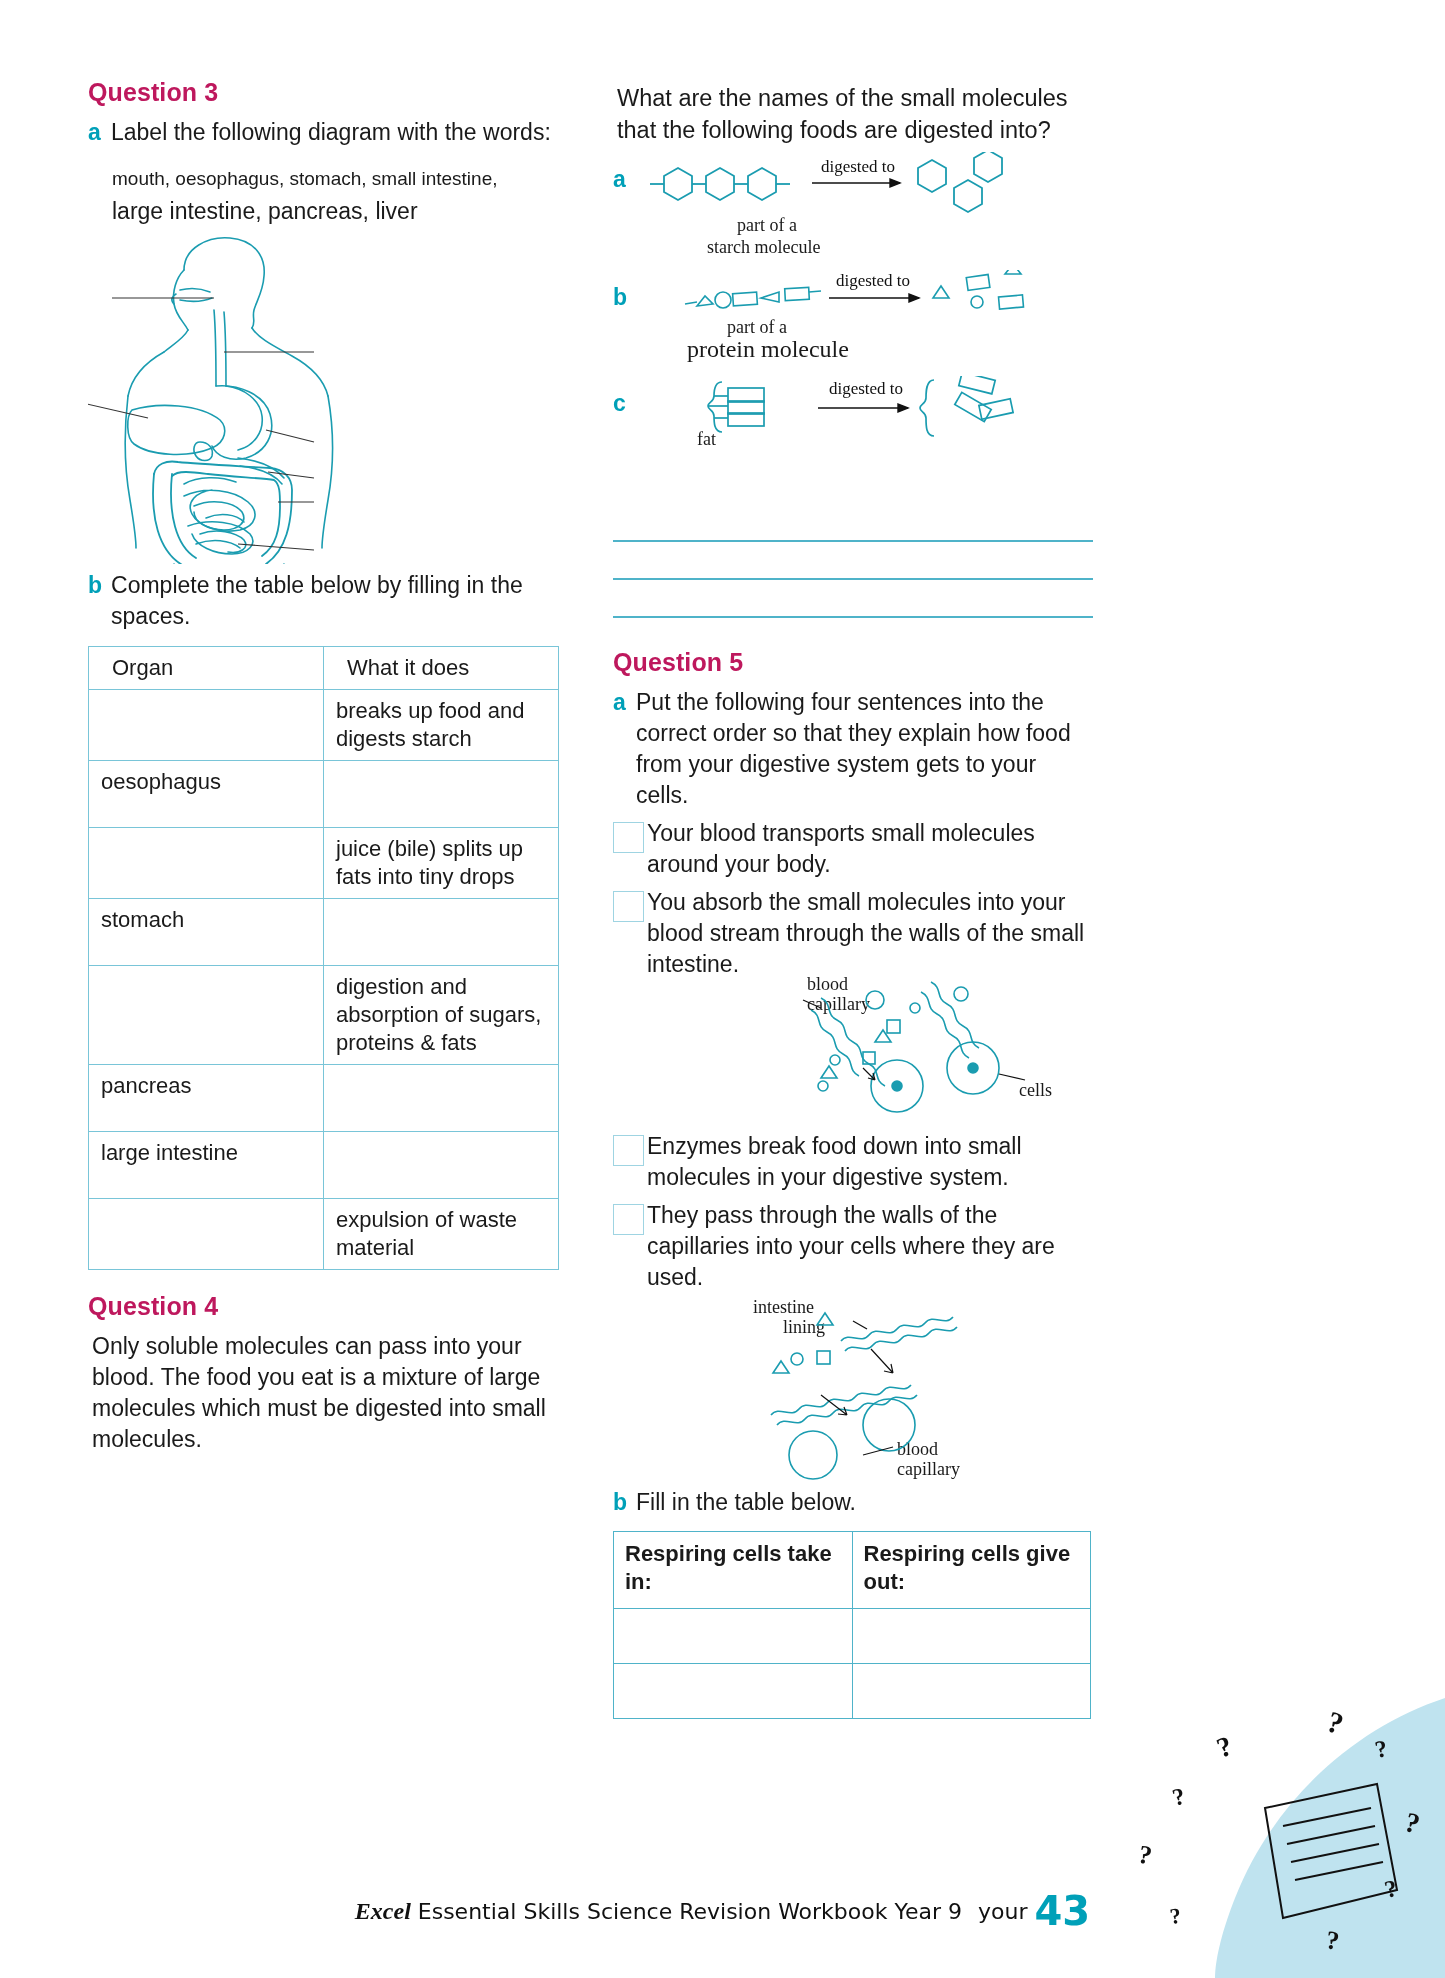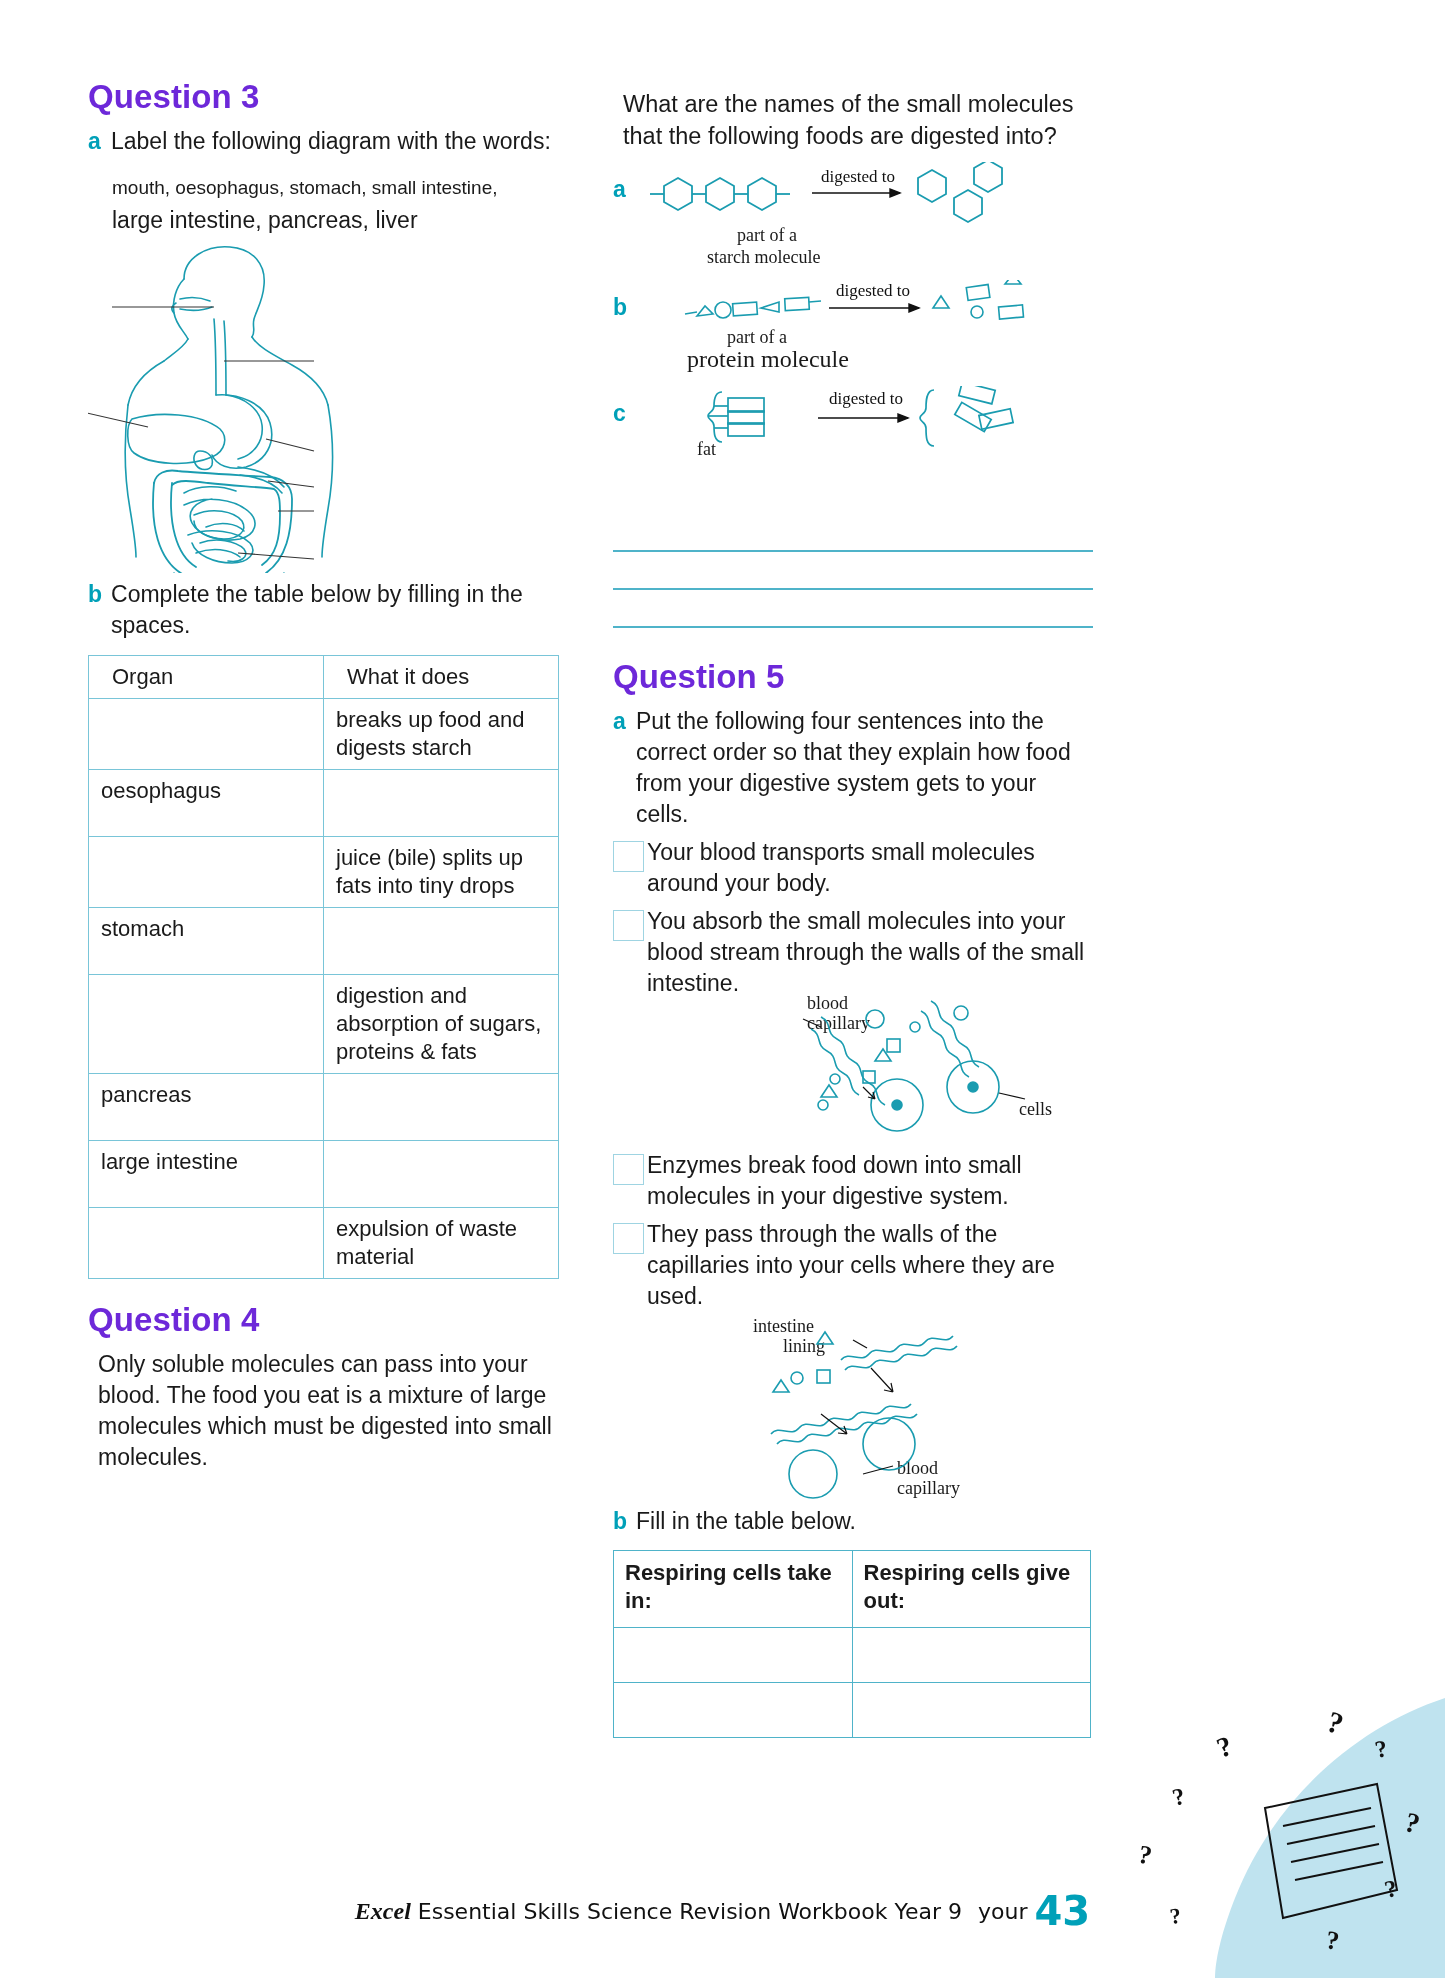--- a/index.html
+++ b/index.html
@@ -28,30 +28,30 @@
     width: 490px;
   }
   .col-right {
     position: absolute;
     left: 613px;
     top: 78px;
     width: 480px;
   }
   
   .q-heading {
-    color: #6d28d9;
+    color: #be185d;
     font-weight: bold;
-    font-size: 33px;
+    font-size: 25px;
     letter-spacing: 0.1px;
     margin: 0 0 10px 0;
   }
   .body-text {
     font-size: 23px;
     line-height: 31px;
-    margin: 10px;
+    margin: 4px;
   }
   .item {
     display: flex;
     align-items: flex-start;
     gap: 9px;
     margin: 0 0 2px 0;
   }
   .marker {
     color: #00a0b8;
     font-weight: bold;

